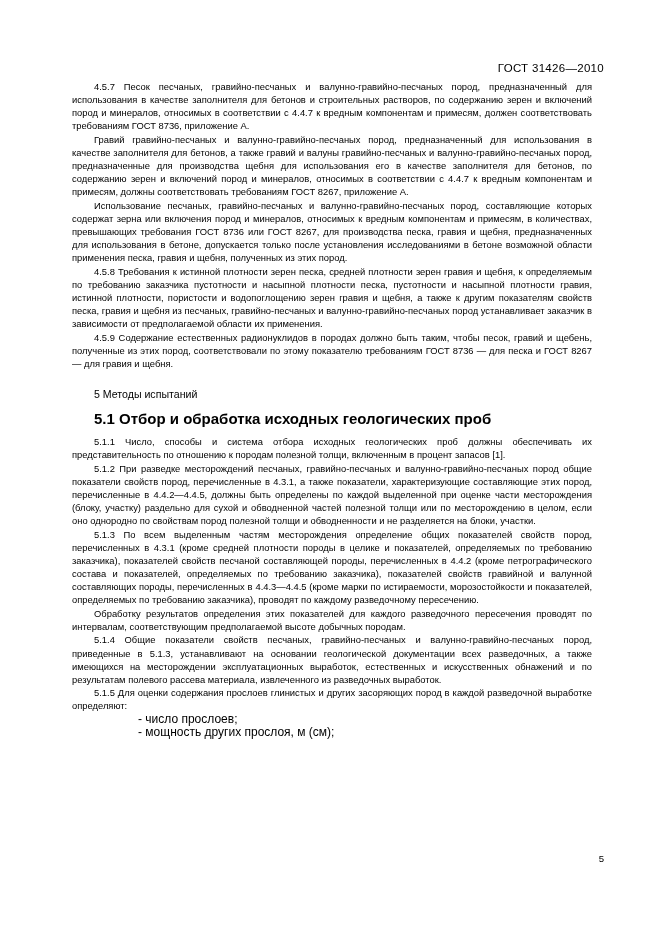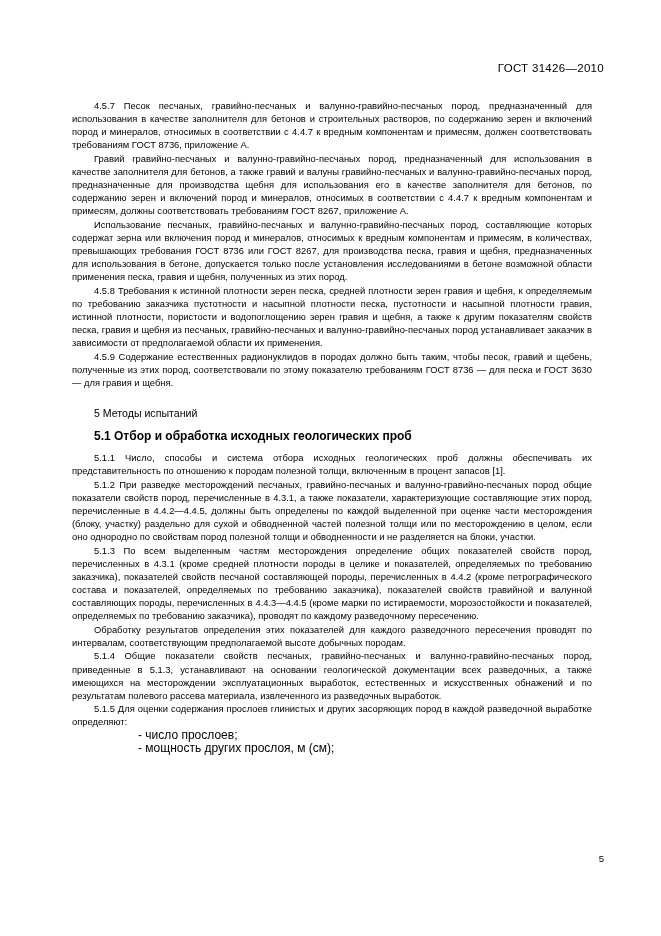--- a/index.html
+++ b/index.html
@@ -25,41 +25,41 @@
     position: absolute;
     top: 62px;
     right: 57px;
     font-size: 11.5px;
     letter-spacing: 0.3px;
     white-space: nowrap;
   }
   .content {
     position: absolute;
     left: 72px;
-    top: 99px;
+    top: 80px;
     width: 520px;
   }
   p {
     margin: 0 0 0.5px 0;
     font-size: 9.4px;
     line-height: 13.1px;
     text-align: justify;
     text-justify: inter-word;
     hyphens: manual;
   }
   p.indent {
     text-indent: 22px;
   }
   h2.section {
     font-size: 10.6px;
     font-weight: normal;
     margin: 18px 0 10px 22px;
   }
   h3.subsection {
-    font-size: 12px;
+    font-size: 15px;
     font-weight: bold;
     margin: 0 0 8px 22px;
   }
   ul.dash-list {
     list-style: none;
     margin: 0;
     padding: 0;
   }
   ul.dash-list li {
     font-size: 12px;
@@ -79,21 +79,21 @@
 <div class="page">
 
   <div class="header">ГОСТ 31426—2010</div>
 
   <div class="content">
 
     <p class="indent">4.5.7  Песок песчаных, гравийно-песчаных и валунно-гравийно-песчаных пород, предназначенный для использования в качестве заполнителя для бетонов и строительных растворов, по содержанию зерен и включений пород и минералов, относимых в соответствии с 4.4.7 к вредным компонентам и приме­сям, должен соответствовать требованиям ГОСТ 8736, приложение А.</p>
     <p class="indent">Гравий гравийно-песчаных и валунно-гравийно-песчаных пород, предназначенный для исполь­зования в качестве заполнителя для бетонов, а также гравий и валуны гравийно-песчаных и валунно-гра­вийно-песчаных пород, предназначенные для производства щебня для использования его в качестве заполнителя для бетонов, по содержанию зерен и включений пород и минералов, относимых в соот­ветствии с 4.4.7 к вредным компонентам и примесям, должны соответствовать требованиям ГОСТ 8267, приложение А.</p>
     <p class="indent">Использование песчаных, гравийно-песчаных и валунно-гравийно-песчаных пород, составляю­щие которых содержат зерна или включения пород и минералов, относимых к вредным компонентам и примесям, в количествах, превышающих требования ГОСТ 8736 или ГОСТ 8267, для производства пес­ка, гравия и щебня, предназначенных для использования в бетоне, допускается только после установле­ния исследованиями в бетоне возможной области применения песка, гравия и щебня, полученных из этих пород.</p>
     <p class="indent">4.5.8  Требования к истинной плотности зерен песка, средней плотности зерен гравия и щебня, к определяемым по требованию заказчика пустотности и насыпной плотности песка, пустотности и насып­ной плотности гравия, истинной плотности, пористости и водопоглощению зерен гравия и щебня, а так­же к другим показателям свойств песка, гравия и щебня из песчаных, гравийно-песчаных и валунно-гравийно-песчаных пород устанавливает заказчик в зависимости от предполагаемой области их применения.</p>
-    <p class="indent">4.5.9  Содержание естественных радионуклидов в породах должно быть таким, чтобы песок, гра­вий и щебень, полученные из этих пород, соответствовали по этому показателю требованиям ГОСТ 8736 — для песка и ГОСТ 3630 — для гравия и щебня.</p>
+    <p class="indent">4.5.9  Содержание естественных радионуклидов в породах должно быть таким, чтобы песок, гра­вий и щебень, полученные из этих пород, соответствовали по этому показателю требованиям ГОСТ 8736 — для песка и ГОСТ 8267 — для гравия и щебня.</p>
 
     <h2 class="section">5  Методы испытаний</h2>
     <h3 class="subsection">5.1  Отбор и обработка исходных геологических проб</h3>
 
     <p class="indent">5.1.1  Число, способы и система отбора исходных геологических проб должны обеспечивать их представительность по отношению к породам полезной толщи, включенным в процент запасов [1].</p>
     <p class="indent">5.1.2  При разведке месторождений песчаных, гравийно-песчаных и валунно-гравийно-песчаных пород общие показатели свойств пород, перечисленные в 4.3.1, а также показатели, характеризующие составляющие этих пород, перечисленные в 4.4.2—4.4.5, должны быть определены по каждой выделен­ной при оценке части месторождения (блоку, участку) раздельно для сухой и обводненной частей полез­ной толщи или по месторождению в целом, если оно однородно по свойствам пород полезной толщи и обводненности и не разделяется на блоки, участки.</p>
     <p class="indent">5.1.3  По всем выделенным частям месторождения определение общих показателей свойств по­род, перечисленных в 4.3.1 (кроме средней плотности породы в целике и показателей, определяемых по требованию заказчика), показателей свойств песчаной составляющей породы, перечисленных в 4.4.2 (кроме петрографического состава и показателей, определяемых по требованию заказчика), показате­лей свойств гравийной и валунной составляющих породы, перечисленных в 4.4.3—4.4.5 (кроме марки по истираемости, морозостойкости и показателей, определяемых по требованию заказчика), проводят по каждому разведочному пересечению.</p>
     <p class="indent">Обработку результатов определения этих показателей для каждого разведочного пересечения проводят по интервалам, соответствующим предполагаемой высоте добычных породам.</p>
     <p class="indent">5.1.4  Общие показатели свойств песчаных, гравийно-песчаных и валунно-гравийно-песчаных по­род, приведенные в 5.1.3, устанавливают на основании геологической документации всех разведочных, а также имеющихся на месторождении эксплуатационных выработок, естественных и искусственных об­нажений и по результатам полевого рассева материала, извлеченного из разведочных выработок.</p>
     <p class="indent">5.1.5  Для оценки содержания прослоев глинистых и других засоряющих пород в каждой разведоч­ной выработке определяют:</p>

